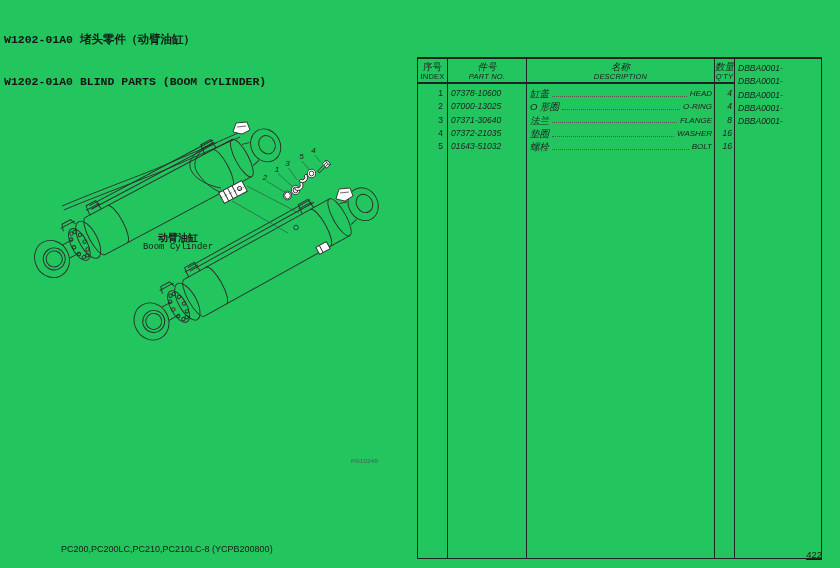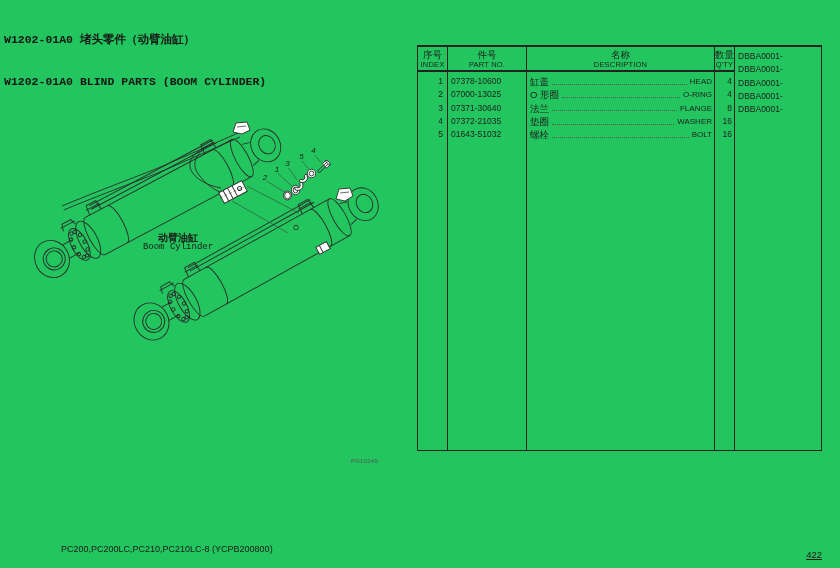--- a/index.html
+++ b/index.html
@@ -8,26 +8,26 @@
   
   .title{position:absolute;left:4px;top:5px;font-family:"Liberation Mono","DejaVu Sans Mono",monospace;
          font-weight:700;font-size:11.5px;line-height:14px;white-space:pre;color:#161616;}
   
   .dia-label-cn{position:absolute;left:140px;top:231px;width:76px;text-align:center;
                 font-size:10px;font-weight:700;color:#1a1a1a;}
   .dia-label-en{position:absolute;left:134px;top:242px;width:88px;text-align:center;
                 font-size:9px;font-family:"Liberation Mono",monospace;color:#1a1a1a;}
   .dia-pn{position:absolute;left:351px;top:458px;font-size:6px;letter-spacing:.3px;color:#555;}
   
-  .ptable{position:absolute;left:417px;top:45px;width:405px;height:406px;box-sizing:border-box;
+  .ptable{position:absolute;left:417px;top:57px;width:405px;height:502px;box-sizing:border-box;
           display:grid;grid-template-columns:29px 79px 188px 20px 89px;
           border-top:2px solid #222;border-bottom:1.5px solid #222;
           border-left:1px solid #222;border-right:1px solid #222;}
   .pcol{box-sizing:border-box;display:flex;flex-direction:column;min-width:0;}
-  .pcol + .pcol{border-left:1px solid #222;}
+  .pcol + .pcol{border-left:1px solid #222;font-style:italic;}
   .phead{height:25px;box-sizing:border-box;border-bottom:2px solid #222;text-align:center;padding-top:2px;}
   .phead .cn{font-size:9.5px;line-height:11px;white-space:nowrap;}
   .phead .en{font-size:7.5px;line-height:10px;letter-spacing:.2px;white-space:nowrap;}
   .pbody{padding-top:3px;font-size:8.5px;line-height:13.25px;}
   .col-index .pbody{text-align:right;padding-right:4px;}
   .col-part  .pbody{text-align:left;padding-left:3px;}
   .col-desc  .pbody{padding:3px 2px 0 3px;}
   .col-qty   .pbody{text-align:right;padding-right:2px;}
   .col-serial .pbody{text-align:left;padding-left:3px;}
   .drow{display:flex;height:13.25px;}

